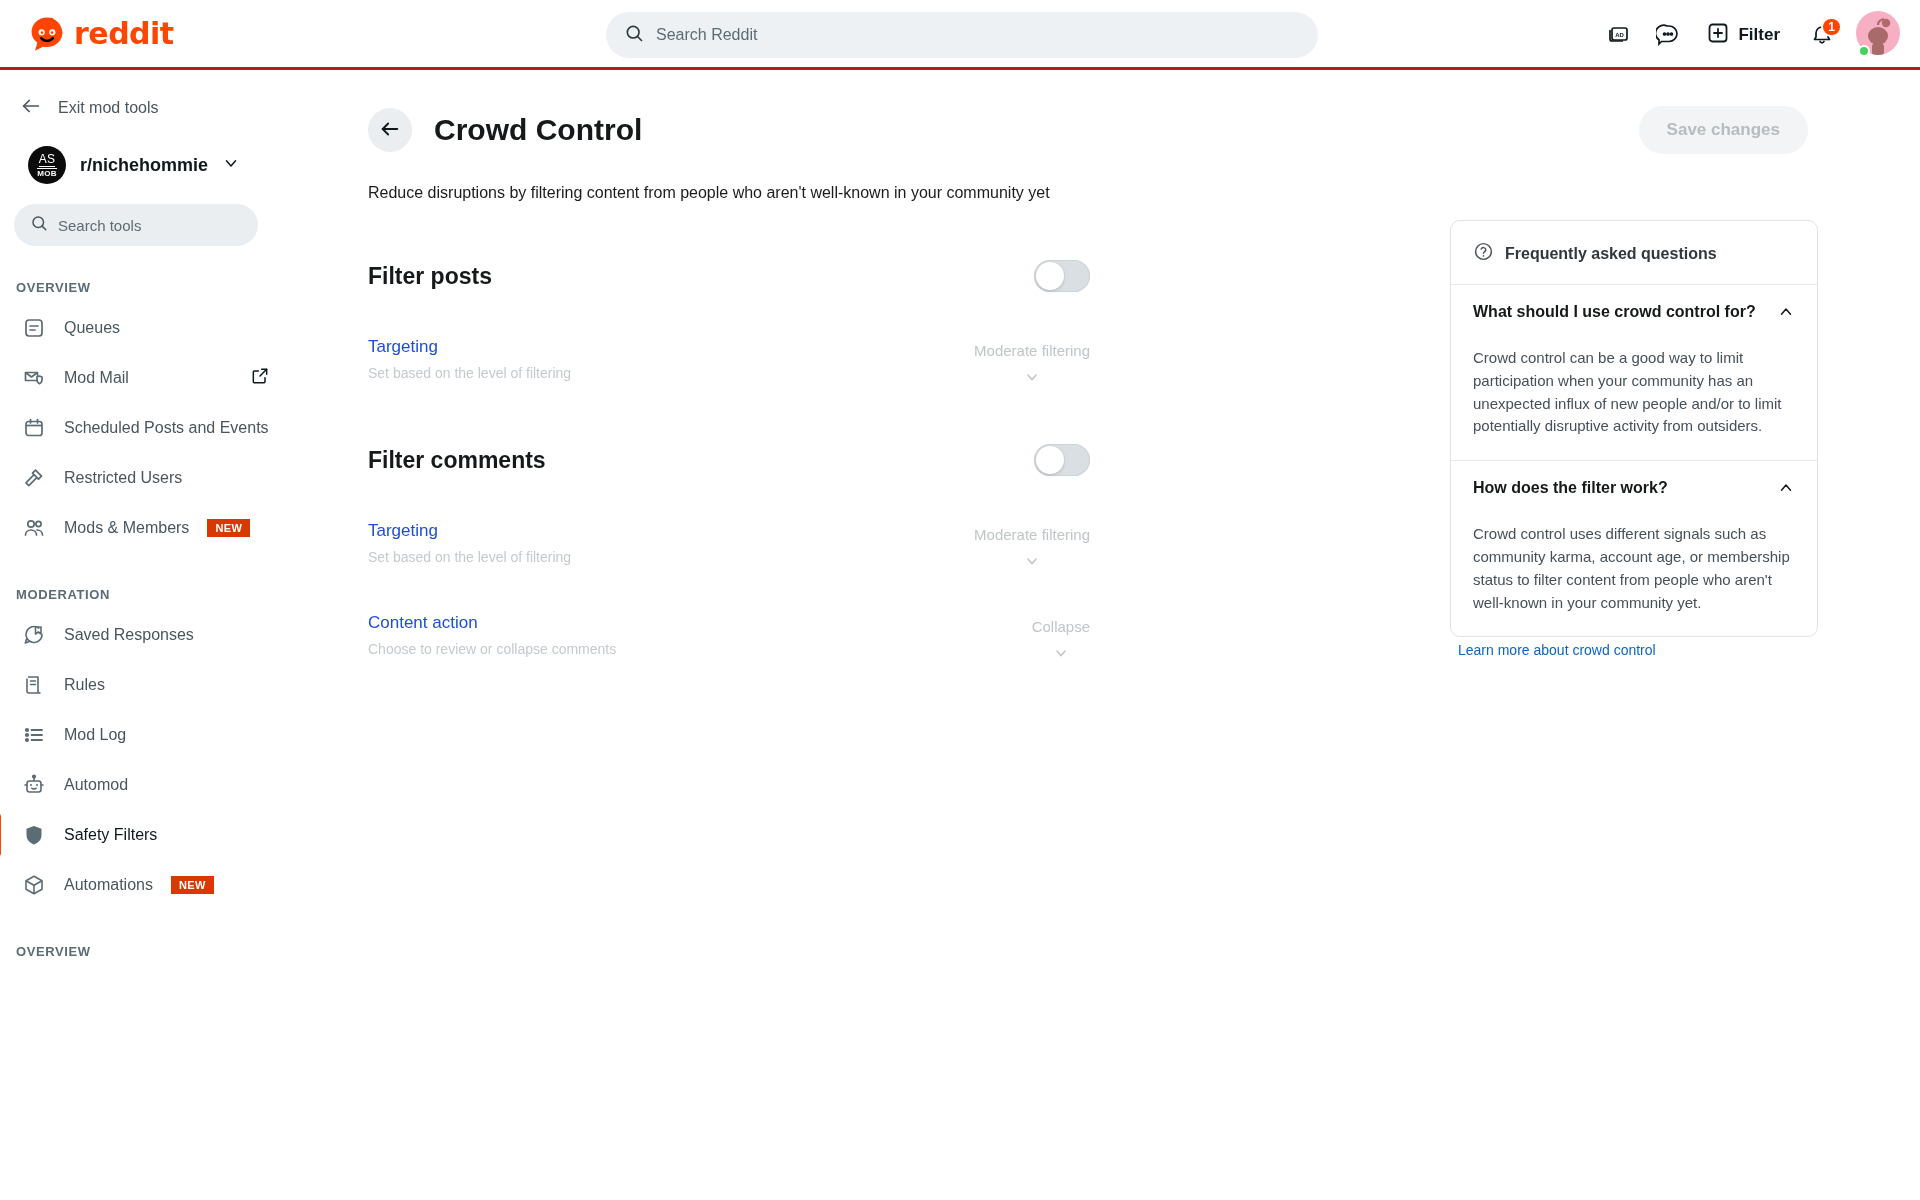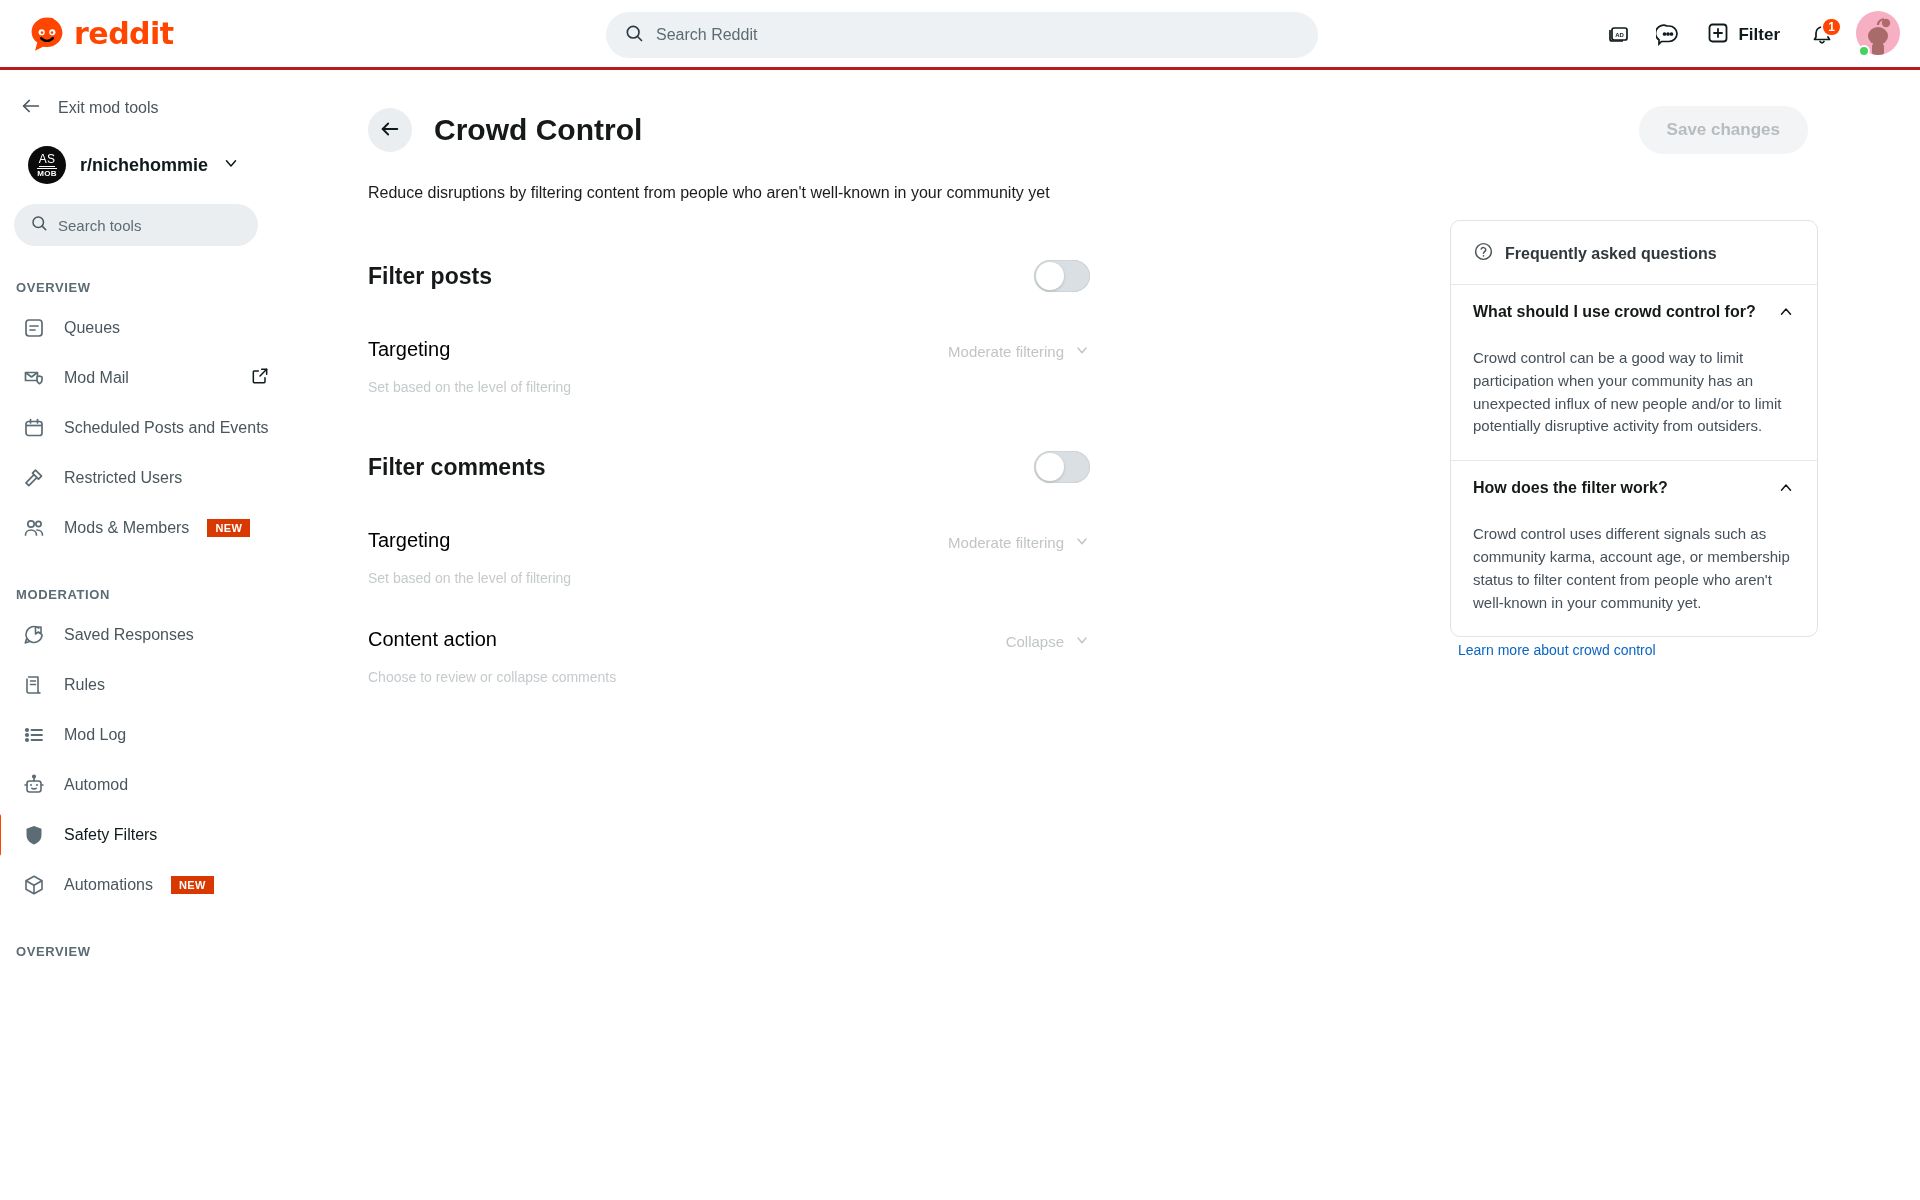--- a/index.html
+++ b/index.html
@@ -176,25 +176,25 @@
   .toggle .knob {
     position: absolute; left: 2px; top: 2px;
     width: 28px; height: 28px; border-radius: 14px; background: #ffffff;
     box-shadow: 0 1px 3px rgba(0,0,0,0.18);
   }
 
   .opt-row {
     display: flex; align-items: flex-start; justify-content: space-between;
     margin-top: 36px;
   }
-  .opt-label { font-size: 20px; color: #000000; line-height: 1.3; }
-  .opt-sub { font-size: 14px; color: #c5cacd; margin-top: 17px; }
+  .opt-label { font-size: 17px; color: #1d4ed8; line-height: 1.3; }
+  .opt-sub { font-size: 14px; color: #c5cacd; margin-top: 7px; }
   .opt-value {
     display: flex; align-items: center; gap: 10px;
-    font-size: 15px; color: #c0c5c8; cursor: default; margin-top: 6px;
+    font-size: 15px; color: #c0c5c8; cursor: default; margin-top: 6px; flex-direction: column;
   }
 
   
   .faq-card {
     position: absolute; left: 1110px; top: 150px; width: 368px;
     border: 1px solid #e0e3e5; border-radius: 10px; background: #fff;
     overflow: hidden;
   }
   .faq-head {
     display: flex; align-items: center; gap: 11px;

